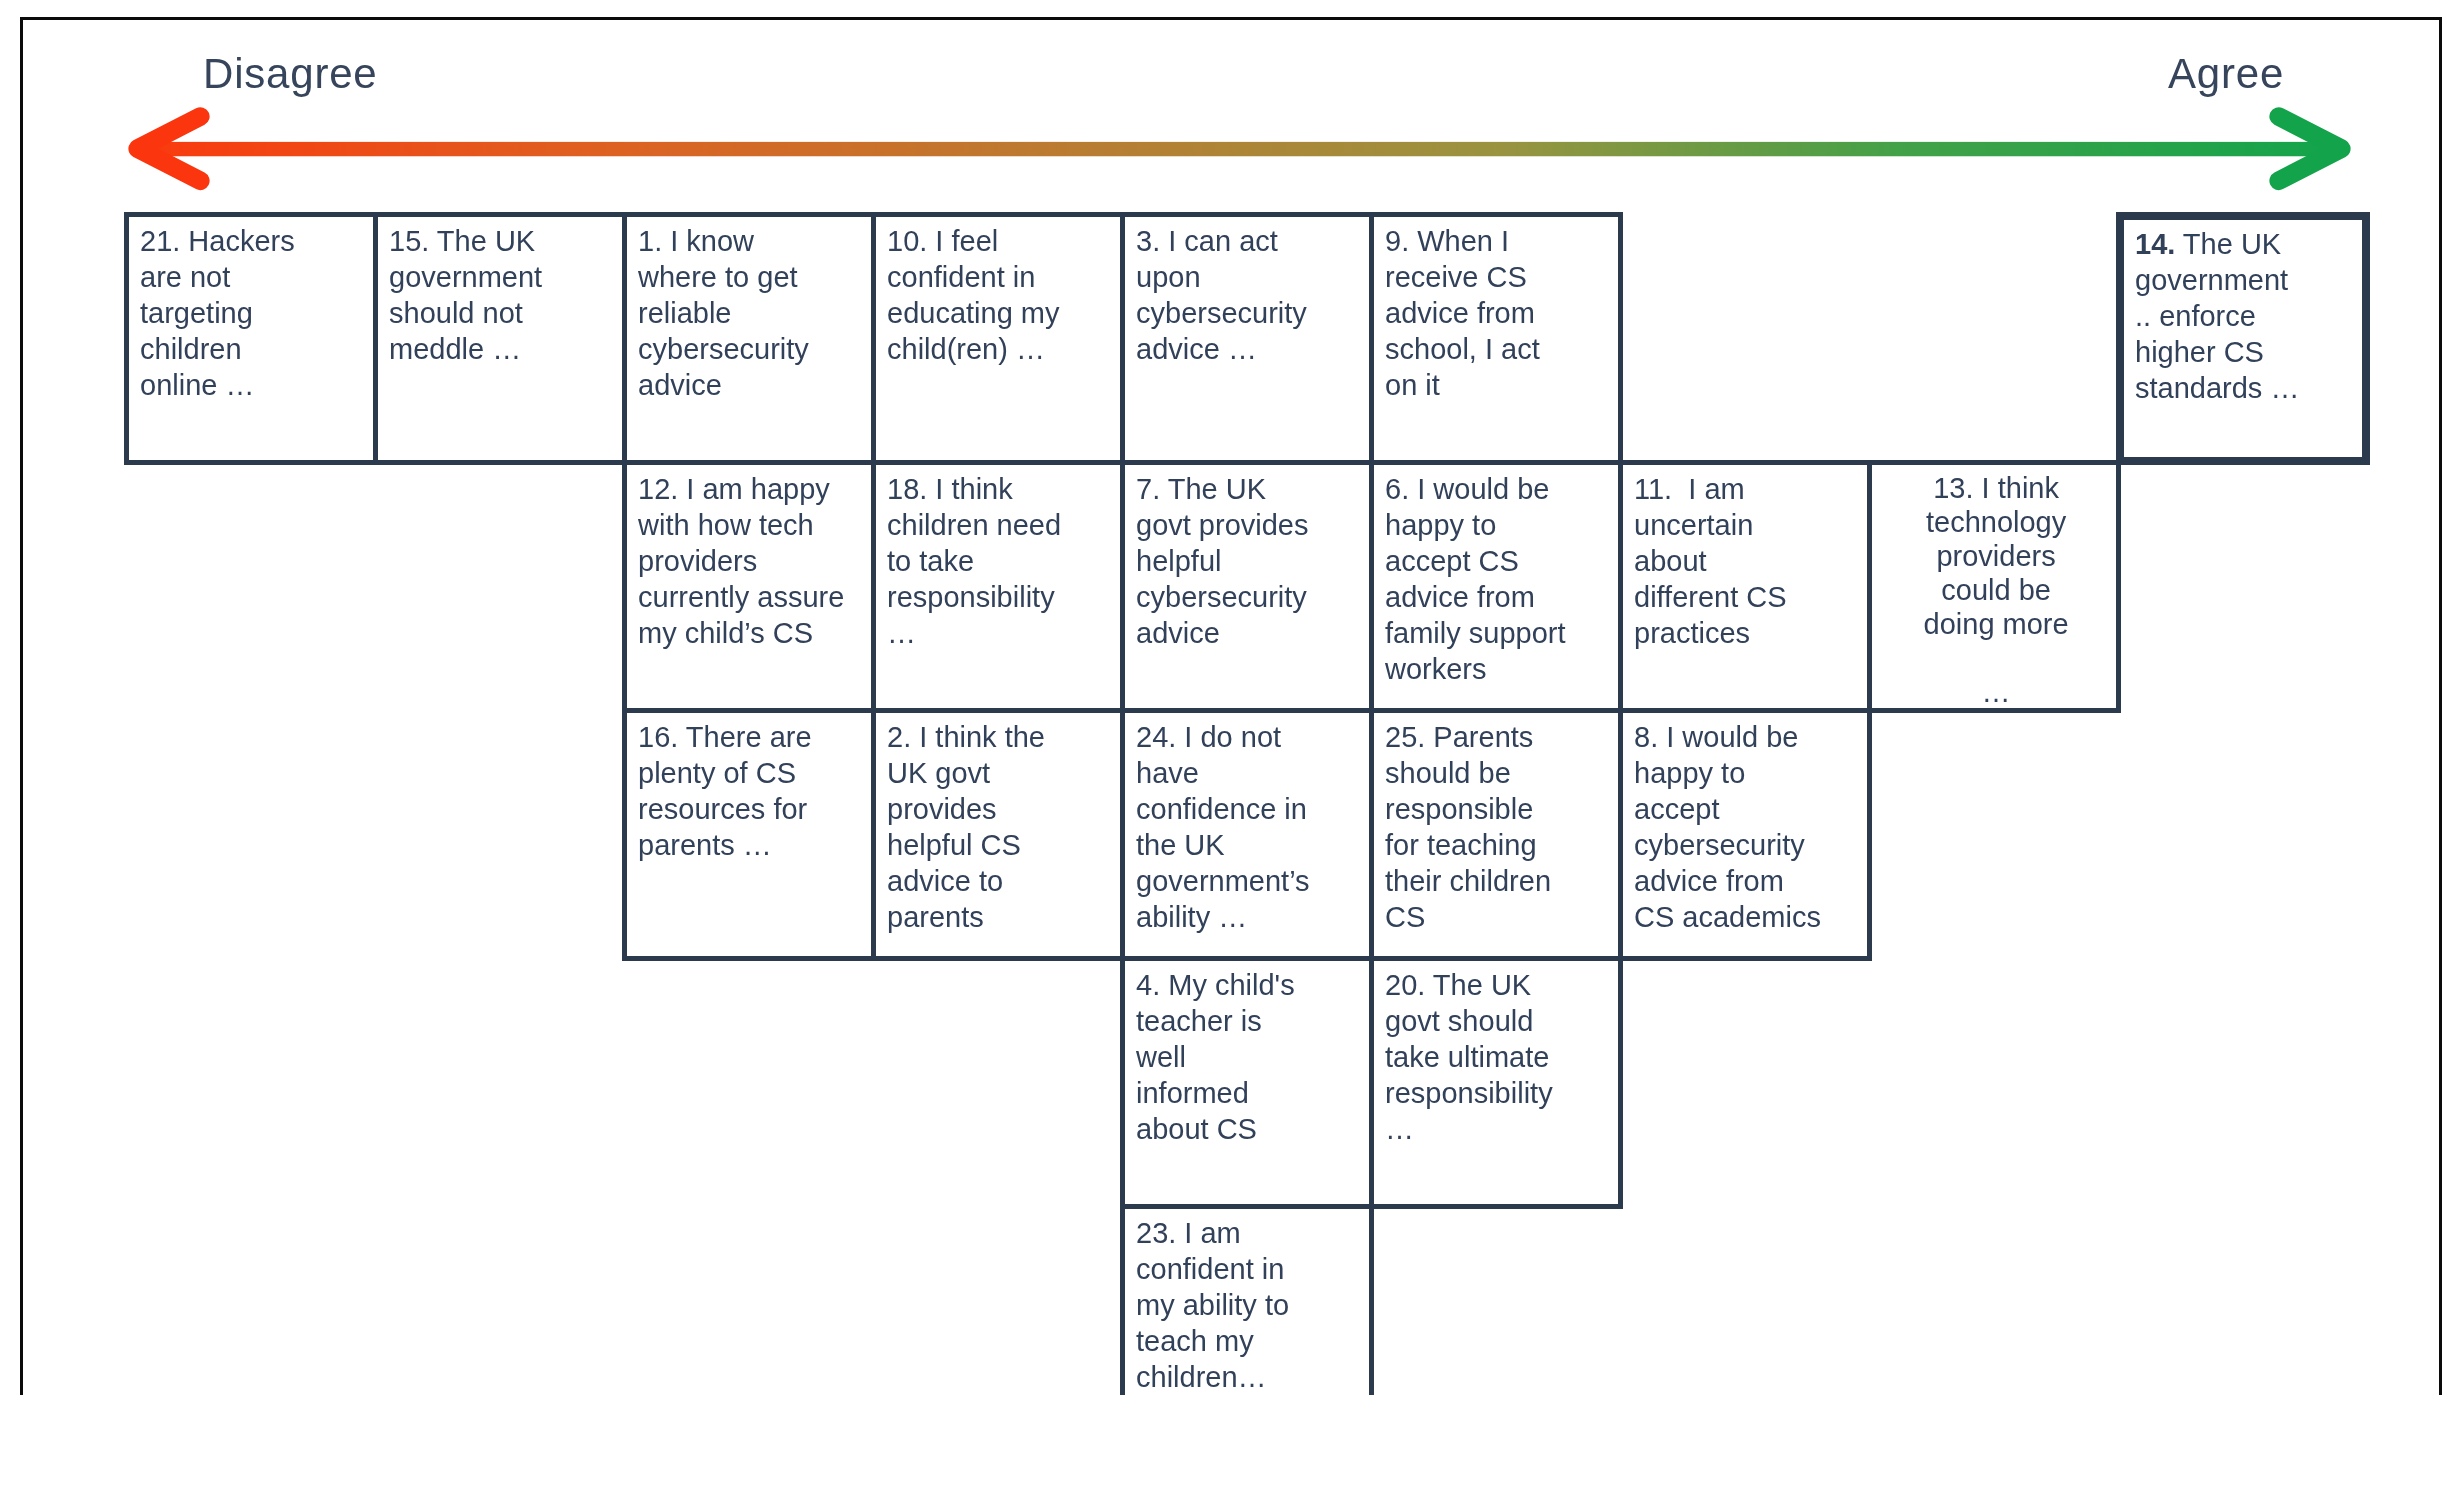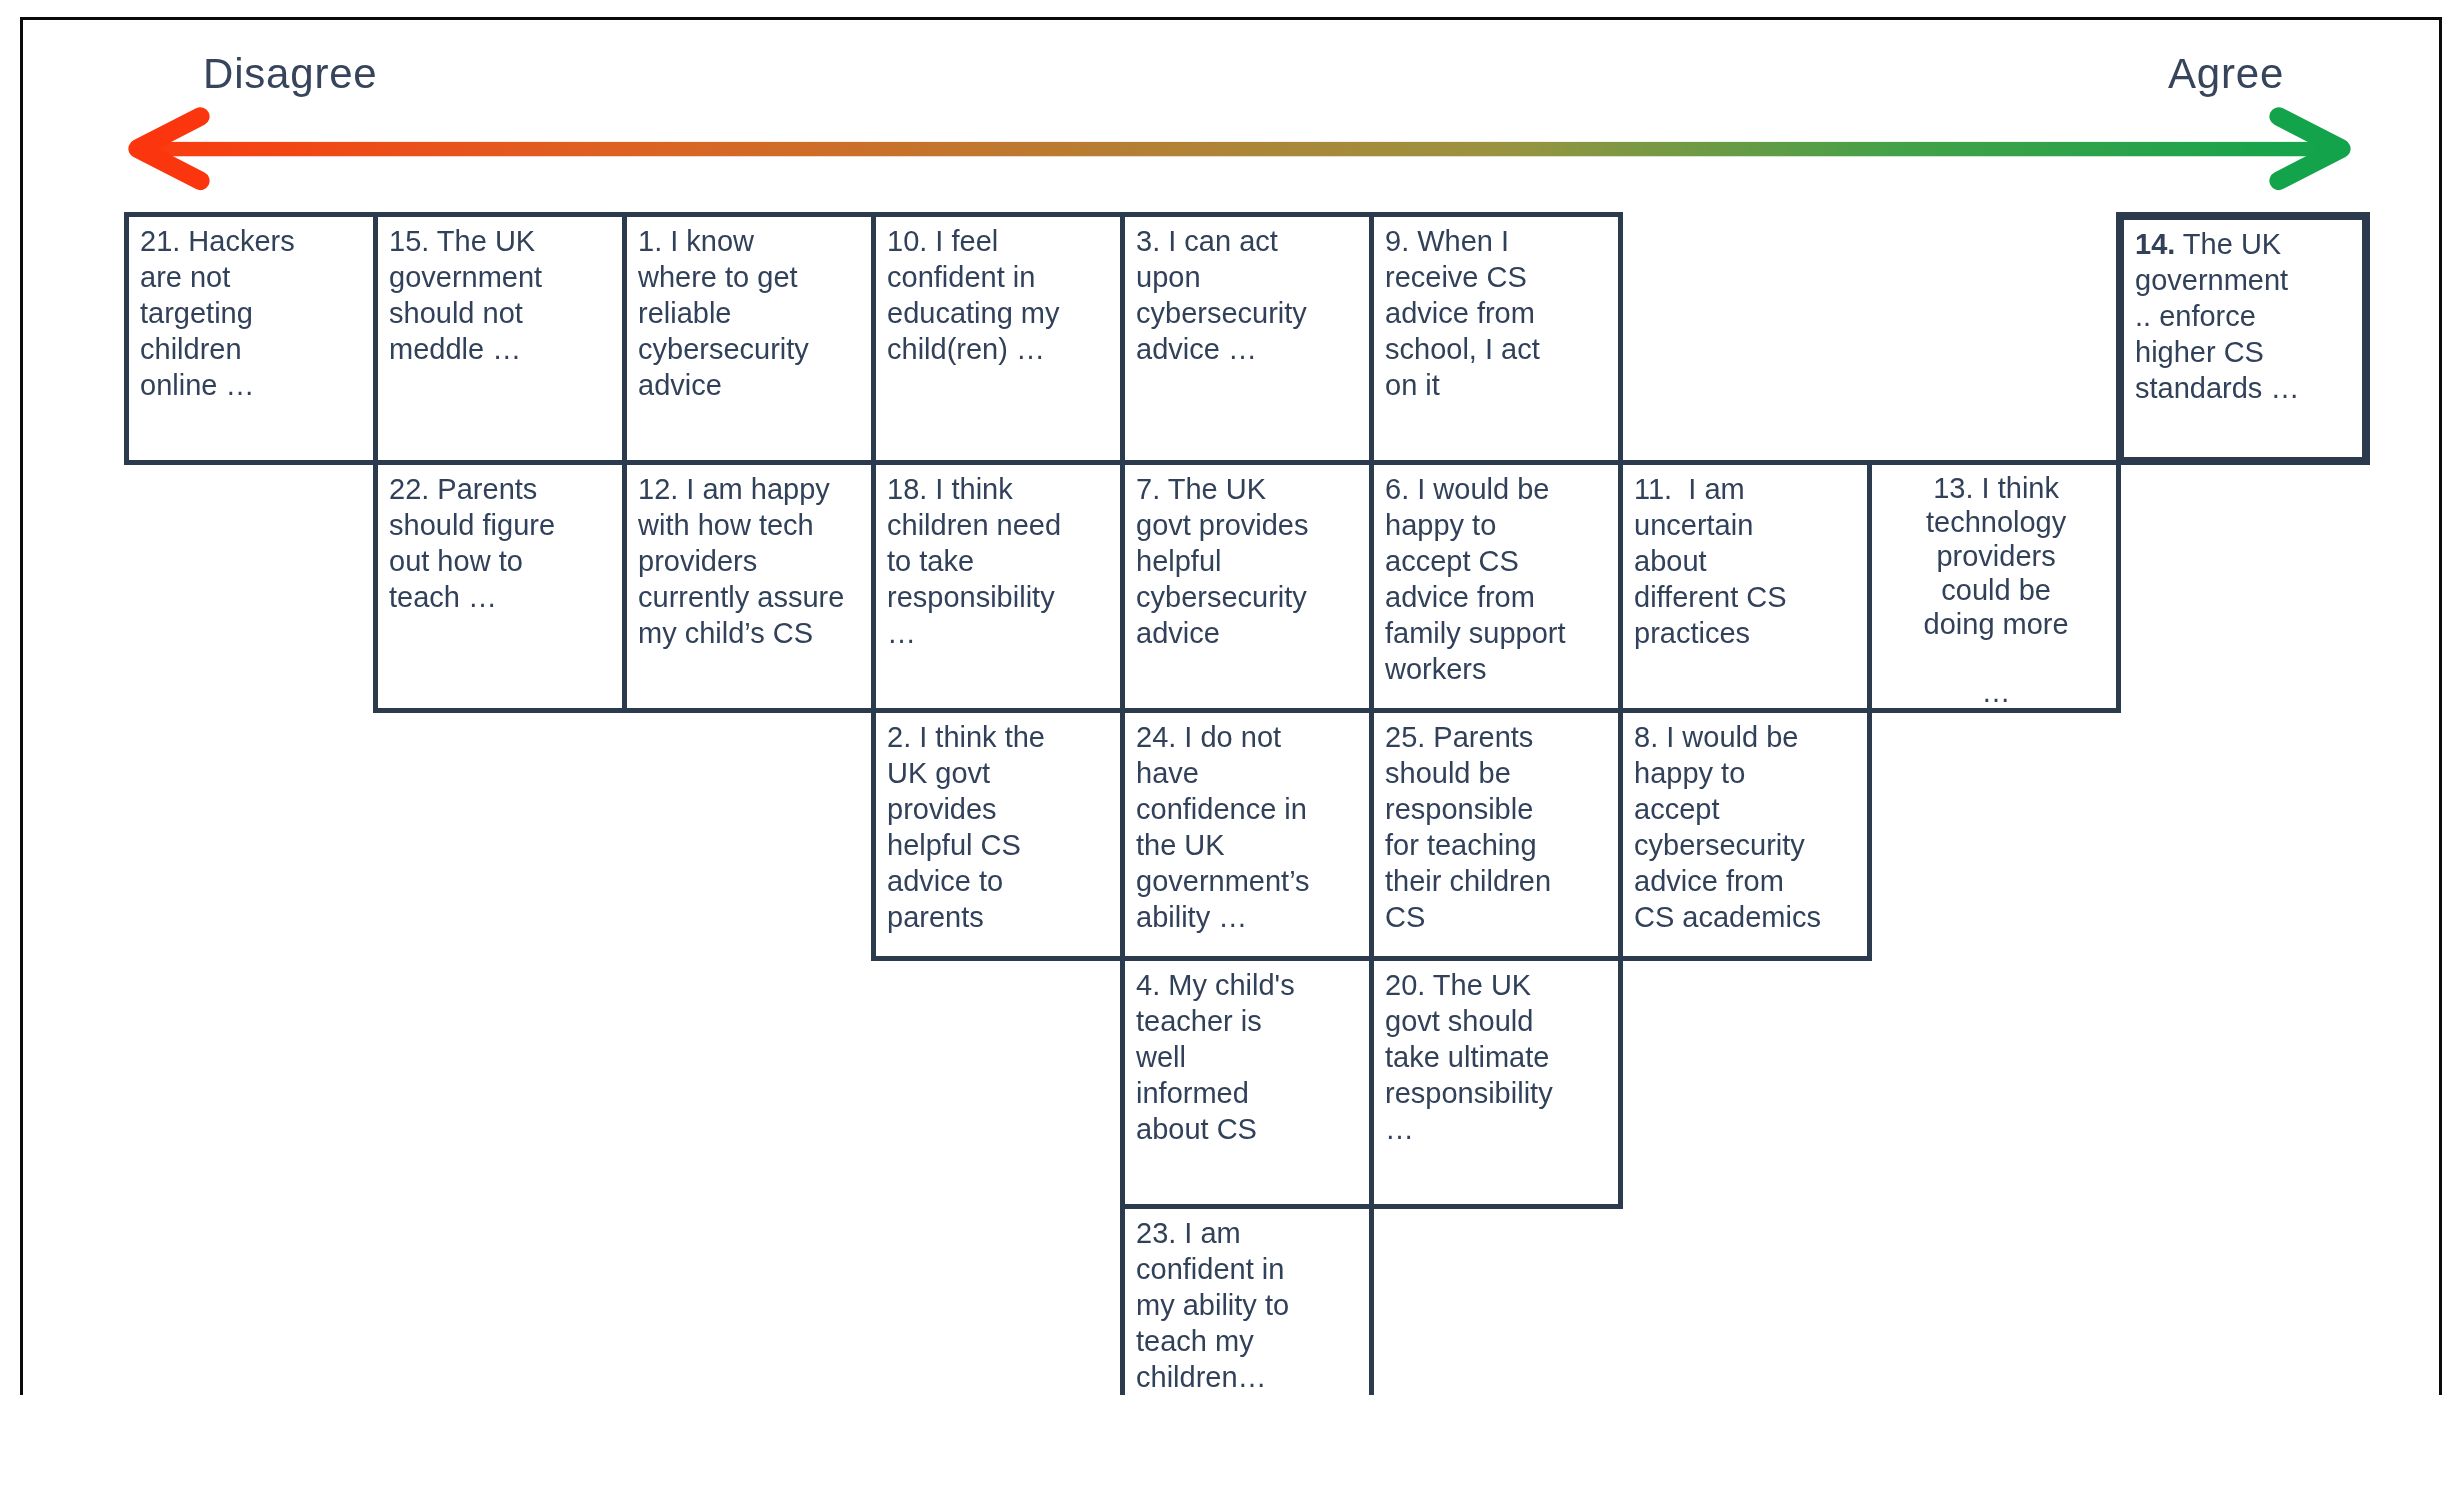--- a/index.html
+++ b/index.html
@@ -92,24 +92,20 @@
 receive CS
 advice from
 school, I act
 on it</span></div>
     <div class="cell emph" style="--r:1;--c:9"><span class="num">14.</span><span> The UK
 government
 .. enforce
 higher CS
 standards …</span></div>
 
-    <div class="cell" style="--r:2;--c:2"><span>22. Parents
-should figure
-out how to
-teach …</span></div>
     <div class="cell" style="--r:2;--c:3"><span>12. I am happy
 with how tech
 providers
 currently assure
 my child’s CS</span></div>
     <div class="cell" style="--r:2;--c:4"><span>18. I think
 children need
 to take
 responsibility
 …</span></div>
@@ -130,20 +126,24 @@
 different CS
 practices</span></div>
     <div class="cell tight" style="--r:2;--c:8"><span>13. I think
 technology
 providers
 could be
 doing more
 
 …</span></div>
 
+    <div class="cell" style="--r:3;--c:3"><span>16. There are
+plenty of CS
+resources for
+parents …</span></div>
     <div class="cell" style="--r:3;--c:4"><span>2. I think the
 UK govt
 provides
 helpful CS
 advice to
 parents</span></div>
     <div class="cell" style="--r:3;--c:5"><span>24. I do not
 have
 confidence in
 the UK

